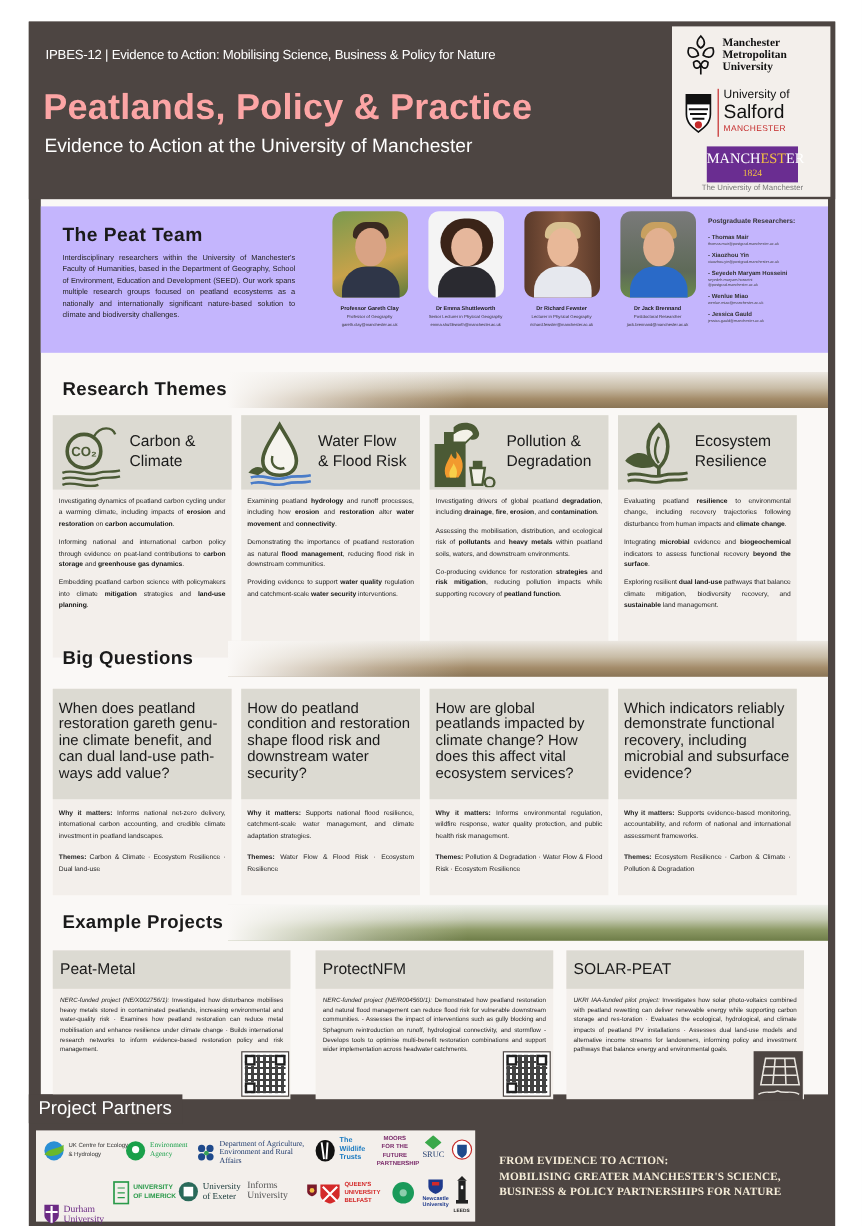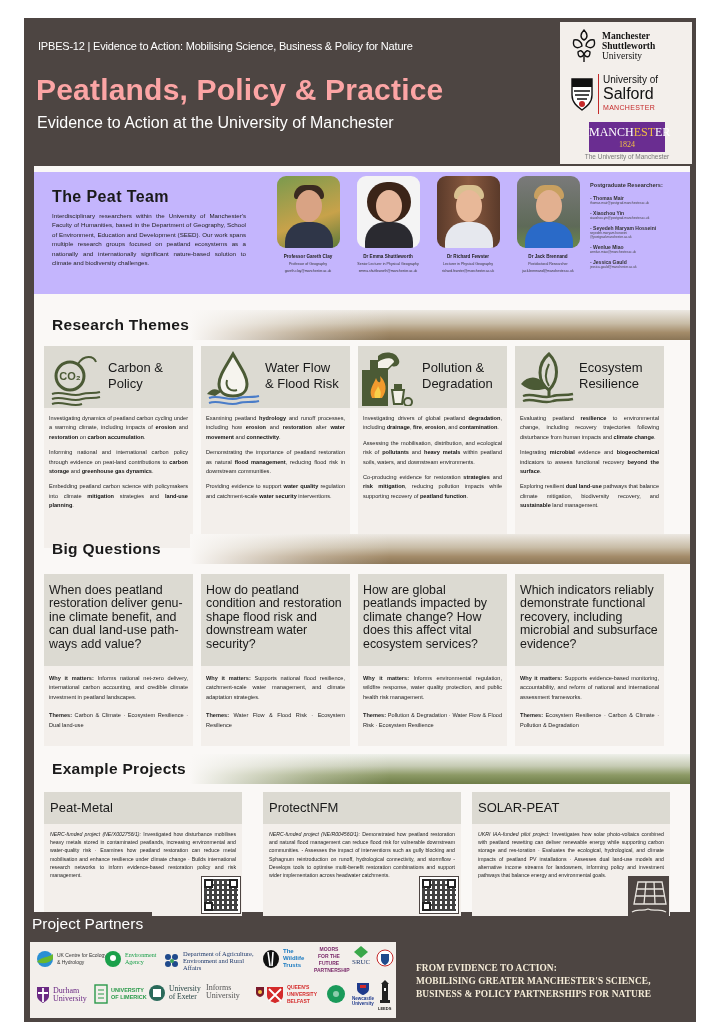--- a/index.html
+++ b/index.html
@@ -10,21 +10,21 @@
   .poster-inner { position: absolute; left: 0; top: 0; width: 672px; height: 1006px; }
 
   
   .header { position: absolute; left: 0; top: 0; width: 672px; height: 148px; background: #4d4542; }
   .conf-line { position: absolute; left: 14px; top: 22px; color: #ffffff; font-size: 11px; letter-spacing: -0.2px; }
   .main-title { position: absolute; left: 12px; top: 55px; color: #fca5a5; font-size: 30px; font-weight: bold; letter-spacing: 0.2px; }
   .subtitle { position: absolute; left: 13px; top: 96px; color: #ffffff; font-size: 16px; }
   .logos { position: absolute; left: 536px; top: 4px; width: 132px; height: 142px; background: #f3efeb; }
   .logo-mmu { position: absolute; left: 10px; top: 4px; width: 116px; height: 40px; display: flex; align-items: center; gap: 4px; }
   .logo-mmu .txt { font-family: "Liberation Serif", serif; font-size: 9.5px; line-height: 10px; color: #111; font-weight: bold; }
-  .logo-mmu .txt .reg { font-weight: normal; }
+  .logo-mmu .txt .reg { font-weight: bold; }
   .logo-salford { position: absolute; left: 10px; top: 50px; width: 116px; height: 44px; display: flex; align-items: center; gap: 4px; }
   .logo-salford .txt { border-left: 1px solid #c52a2a; padding-left: 4px; line-height: 12px; }
   .logo-salford .l1 { font-size: 10px; color: #111; }
   .logo-salford .l2 { font-size: 16px; font-weight: normal; color: #111; line-height: 16px; }
   .logo-salford .l3 { font-size: 7px; color: #c52a2a; letter-spacing: 0.3px; }
   .logo-uom { position: absolute; left: 29px; top: 100px; width: 76px; height: 30px; background: #6a2d91; color: #fff; text-align: center; font-family: "Liberation Serif", serif; }
   .logo-uom .l1 { font-size: 12px; line-height: 16px; padding-top: 2px; }
   .logo-uom .l1 .gold { color: #f3c043; }
   .logo-uom .l2 { font-size: 8px; line-height: 10px; color: #f3c043; }
   .logo-uom-cap { position: absolute; left: 22px; top: 131px; font-size: 6.5px; color: #777; width: 90px; text-align: center; }
@@ -112,21 +112,21 @@
             <path d="M14 2 C10 6 10 10 14 12 C18 10 18 6 14 2Z"></path>
             <path d="M4 12 C2 18 6 22 12 18 C12 14 8 11 4 12Z"></path>
             <path d="M24 12 C26 18 22 22 16 18 C16 14 20 11 24 12Z"></path>
             <path d="M8 24 C8 30 12 30 14 26 C12 22 10 22 8 24Z"></path>
             <path d="M20 24 C20 30 16 30 14 26 C16 22 18 22 20 24Z"></path>
             <path d="M14 26 L14 34"></path>
           </g>
         </svg>
         <div class="txt">
           <div>Manchester</div>
-          <div>Shuttleworth</div>
+          <div>Metropolitan</div>
           <div class="reg">University</div>
         </div>
       </div>
       <div class="logo-salford">
         <svg width="24" height="34" viewBox="0 0 24 34">
           <path d="M2 2 H22 V18 C22 26 16 30 12 33 C8 30 2 26 2 18Z" fill="#fff" stroke="#111" stroke-width="1.4"></path>
           <rect x="2" y="2" width="20" height="8" fill="#111"></rect>
           <path d="M4 14 L20 14 M5 18 L19 18 M7 22 L17 22" stroke="#111" stroke-width="1.6"></path>
           <circle cx="12" cy="27" r="3" fill="#c52a2a"></circle>
         </svg>
@@ -224,21 +224,21 @@
     <div class="card" style="left:10px; top:180px; height:202px;">
       <div class="card-head">
         <svg class="ico" viewBox="0 0 56 56">
           <circle cx="22" cy="26" r="14" fill="none" stroke="#4b5a35" stroke-width="3"></circle>
           <text x="22" y="30" text-anchor="middle" font-family="Liberation Sans, sans-serif" font-weight="bold" font-size="11" fill="#4b5a35">CO₂</text>
           <path d="M30 14 C36 4 46 6 48 12" fill="none" stroke="#4b5a35" stroke-width="2"></path>
           <path d="M4 44 C14 40 24 48 34 44 C40 42 46 44 52 42 M4 49 C14 45 24 53 34 49 C40 47 46 49 52 47 M4 54 C14 50 24 58 34 54" fill="none" stroke="#4b5a35" stroke-width="2"></path>
         </svg>
         <div class="title">
               <div>Carbon &amp;</div>
-              <div>Policy</div>
+              <div>Climate</div>
             </div>
       </div>
       <div class="card-body">
         <p>Investigating dynamics of peatland carbon cycling under a warming climate, including impacts of <b>erosion</b> and <b>restoration</b> on <b>carbon accumulation</b>.</p>
         <p>Informing national and international carbon policy through evidence on peat-land contributions to <b>carbon storage</b> and <b>greenhouse gas dynamics</b>.</p>
         <p>Embedding peatland carbon science with policymakers into climate <b>mitigation</b> strategies and <b>land-use planning</b>.</p>
       </div>
     </div>
 
     <div class="card" style="left:324px; top:180px; height:202px;">
@@ -304,21 +304,21 @@
         <p>Exploring resilient <b>dual land-use</b> pathways that balance climate mitigation, biodiversity recovery, and <b>sustainable</b> land management.</p>
       </div>
     </div>
 
     <div class="sec-head" style="top:368px;">
       <div class="strip"></div>
       <div class="label">Big Questions</div>
     </div>
 
     <div class="qcard" style="left:10px; top:408px;">
-      <div class="q-head">When does peatland restoration deliver genu-ine climate benefit, and can dual land-use path-ways add value?</div>
+      <div class="q-head">When does peatland restoration gareth genu-ine climate benefit, and can dual land-use path-ways add value?</div>
       <div class="q-body">
         <p><b>Why it matters:</b> <span>Informs national net-zero delivery, international carbon accounting, and credible climate investment in peatland landscapes.</span></p>
         <p><b>Themes:</b> <span>Carbon &amp; Climate · Ecosystem Resilience · Dual land-use</span></p>
       </div>
     </div>
     <div class="qcard" style="left:167px; top:408px;">
       <div class="q-head">How do peatland condition and restoration shape flood risk and downstream water security?</div>
       <div class="q-body">
         <p><b>Why it matters:</b> <span>Supports national flood resilience, catchment-scale water management, and climate adaptation strategies.</span></p>
         <p><b>Themes:</b> <span>Water Flow &amp; Flood Risk · Ecosystem Resilience</span></p>
@@ -433,21 +433,21 @@
           </svg>
       <div class="t" style="font-family:'Liberation Serif',serif;color:#1f3a6c;font-size:7px;">SRUC</div>
     </div>
     <div class="plogo" style="left:346px;top:6px;">
       <svg width="18" height="20">
             <circle cx="9" cy="10" r="8" fill="#fff" stroke="#c52a2a" stroke-width="1"></circle>
             <path d="M5 6 H13 V12 C13 15 9 17 9 17 C9 17 5 15 5 12Z" fill="#1f4a8c"></path>
           </svg>
     </div>
 
-    <div class="plogo" style="left:6px;top:44px;">
+    <div class="plogo" style="left:6px;top:61px;">
       <svg width="14" height="18">
             <path d="M1 1 H13 V10 C13 14 7 17 7 17 C7 17 1 14 1 10Z" fill="#6b2a84"></path>
             <path d="M7 2 V16 M2 7 H12" stroke="#fff" stroke-width="1.8"></path>
           </svg>
       <div class="t" style="font-family:'Liberation Serif',serif;color:#6b2a84;font-size:8px;line-height:8px;width:40px;">Durham University</div>
     </div>
     <div class="plogo" style="left:64px;top:42px;">
       <svg width="14" height="20">
             <rect x="1" y="1" width="12" height="18" fill="none" stroke="#2a9a4a" stroke-width="1.4"></rect>
             <path d="M4 6 H10 M4 10 H10 M4 14 H10" stroke="#2a9a4a"></path>

